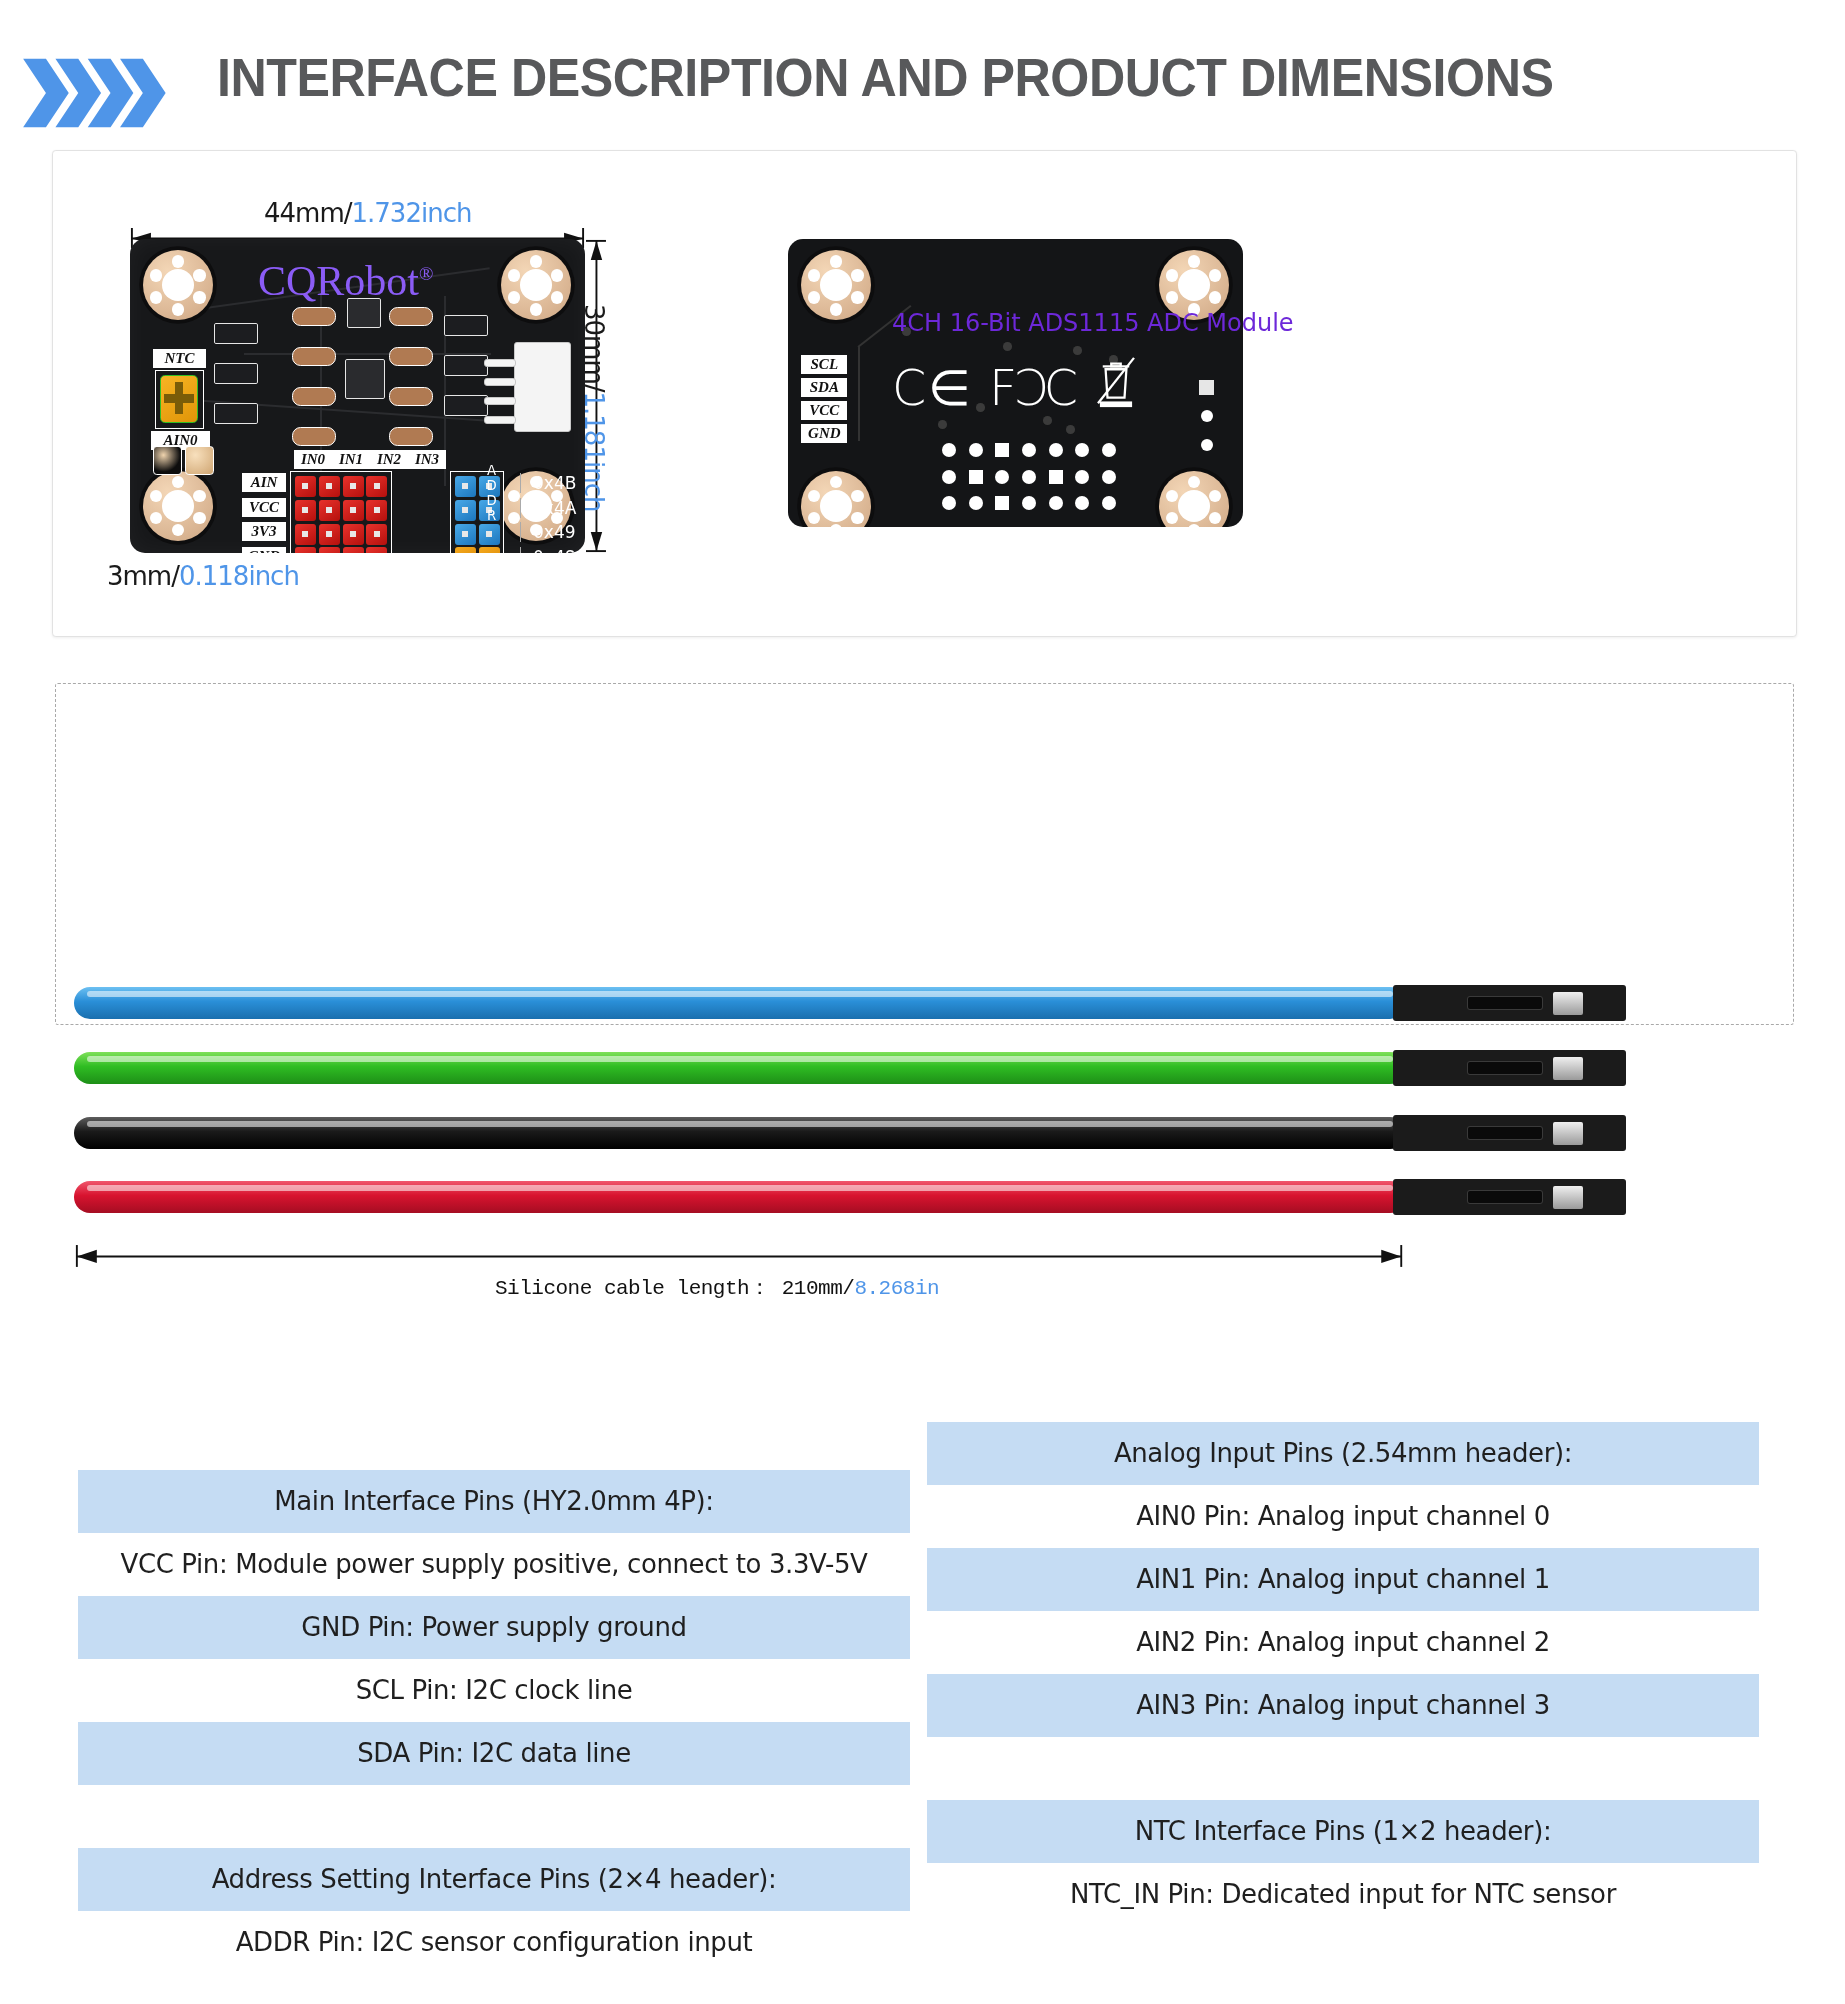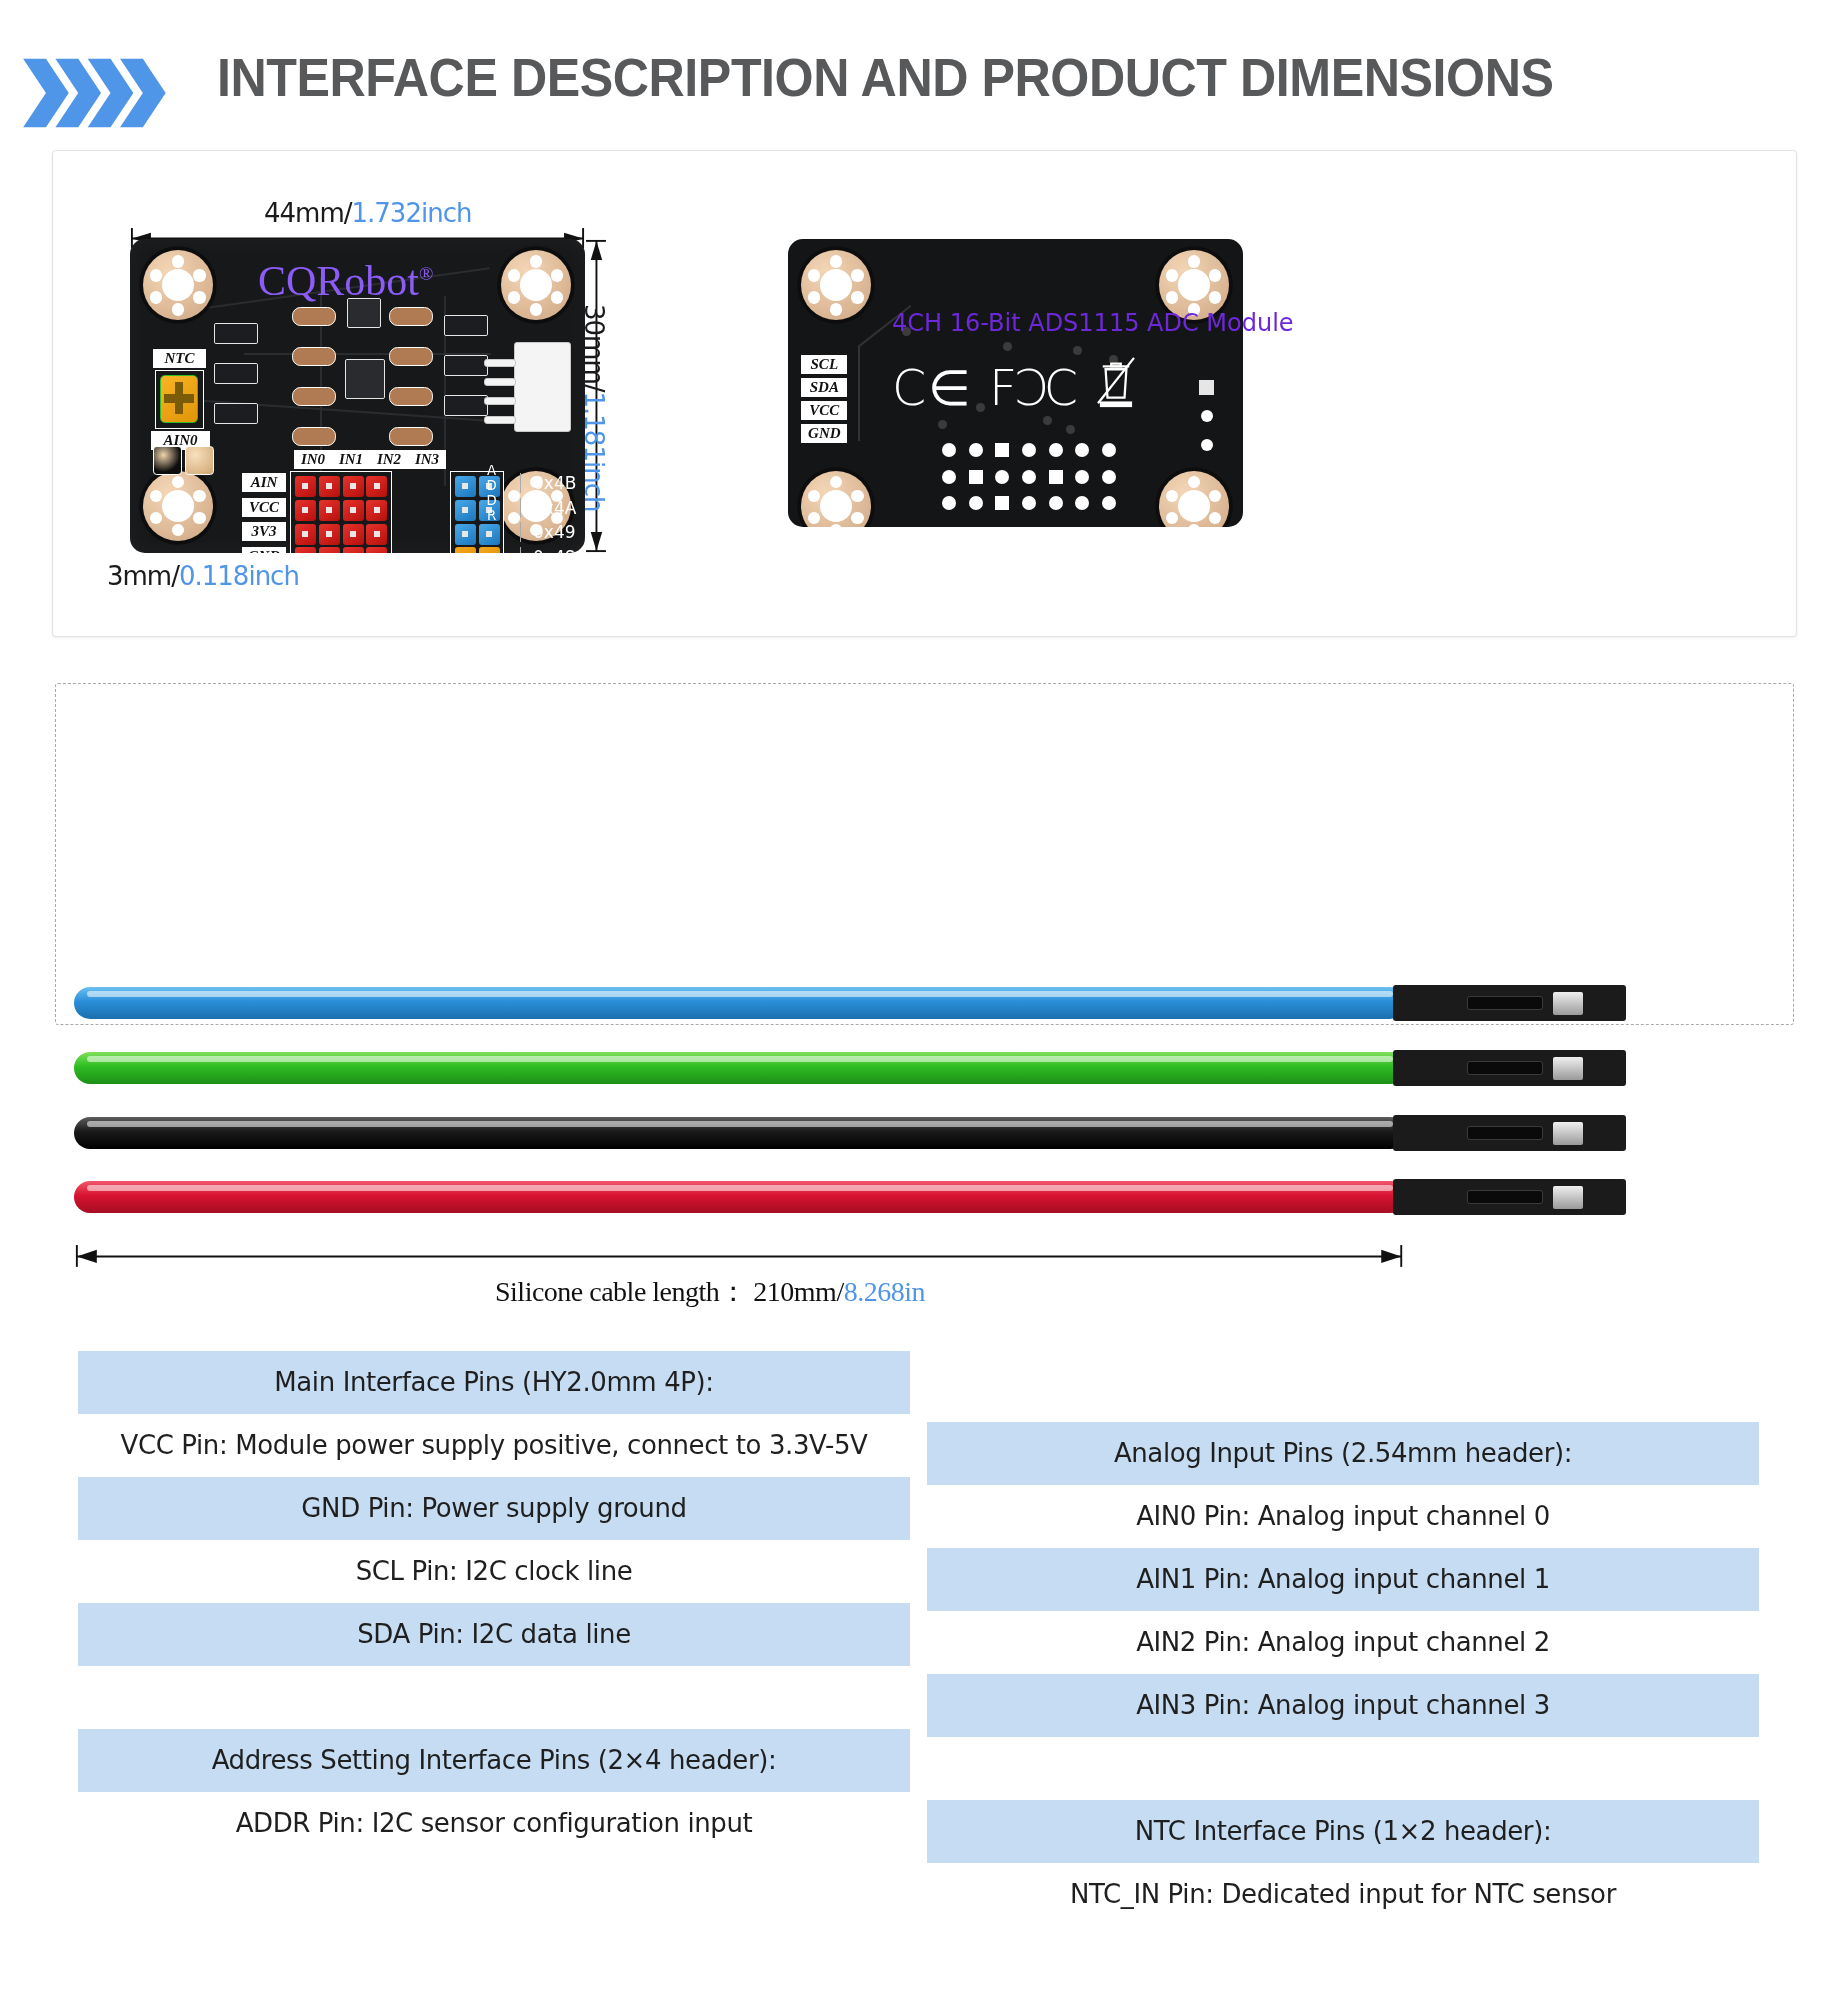--- a/index.html
+++ b/index.html
@@ -153,28 +153,28 @@
                  border-radius:3.8px; background:rgba(255,255,255,.55); }
   .dupont { position:absolute; background:#1b1b1b; border-radius:2.9px;
             height:36px; width:233px; }
   .dupont .slot { position:absolute; left:74px; top:10.5px; width:76px; height:14.3px;
                   background:#0a0a0a; border-radius:2.9px;
                   box-shadow:inset 0 0 0 1px #3a3a3a; }
   .dupont .metal { position:absolute; left:160px; top:6.7px; width:30px; height:23px;
                    background:linear-gradient(180deg,#efefef,#9a9a9a);
                    border-radius:1.9px; }
   .cable-label {
-    position:absolute; left:495px; top:1273px; font-size:28px; color:#111;
-    font-family:Liberation Serif, serif; white-space:nowrap; letter-spacing:-0.5px;
+    position:absolute; left:495px; top:1273px; font-size:21px; color:#111;
+    font-family:Liberation Mono, monospace; white-space:nowrap; letter-spacing:-0.5px;
   }
   .cable-label .in { color:#4f95e8; }
 
   
   .tbl { position:absolute; width:832px; }
-  .tbl-left  { left:78px;  top:1351px; }
+  .tbl-left  { left:78px;  top:1470px; }
   .tbl-right { left:927px; top:1422px; }
   .trow {
     height:63px; line-height:63px; text-align:center;
     font-size:26px; color:#1f1f1f; white-space:nowrap; overflow:hidden;
     font-family:"DejaVu Sans", sans-serif; letter-spacing:-0.4px;
   }
   .trow.blue  { background:#c5dcf3; }
   .trow.white { background:#ffffff; }
   .trow.hdr   { font-weight:normal; }
   .trow.spacer{ background:#ffffff; }

